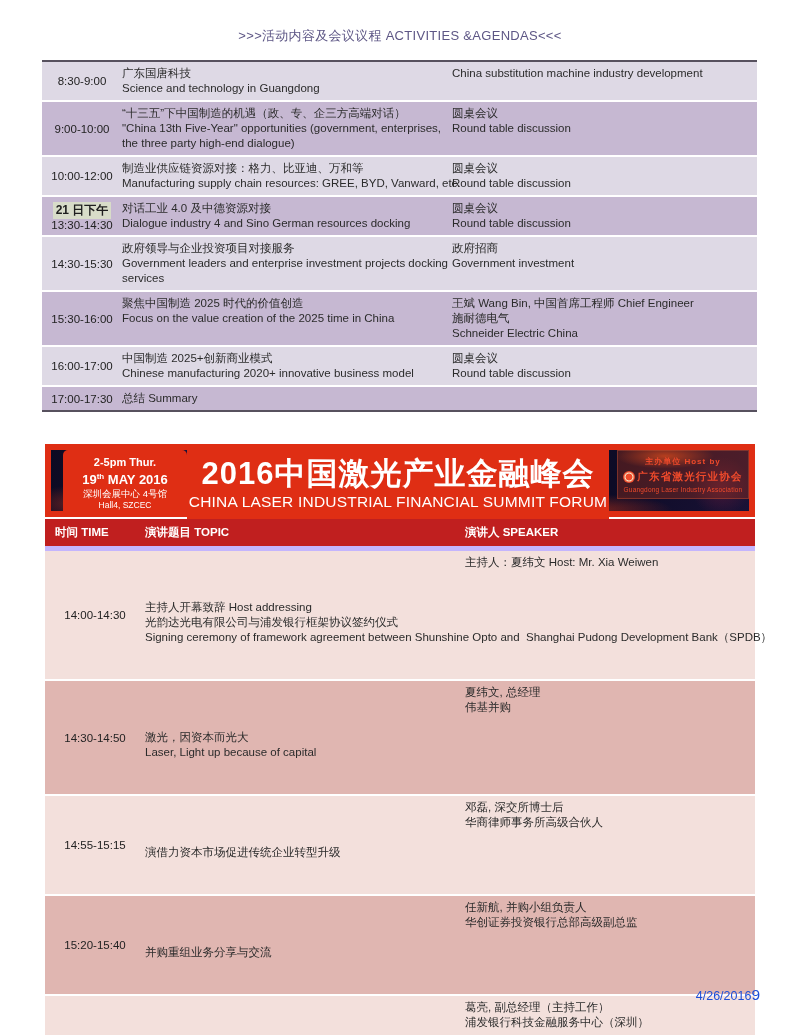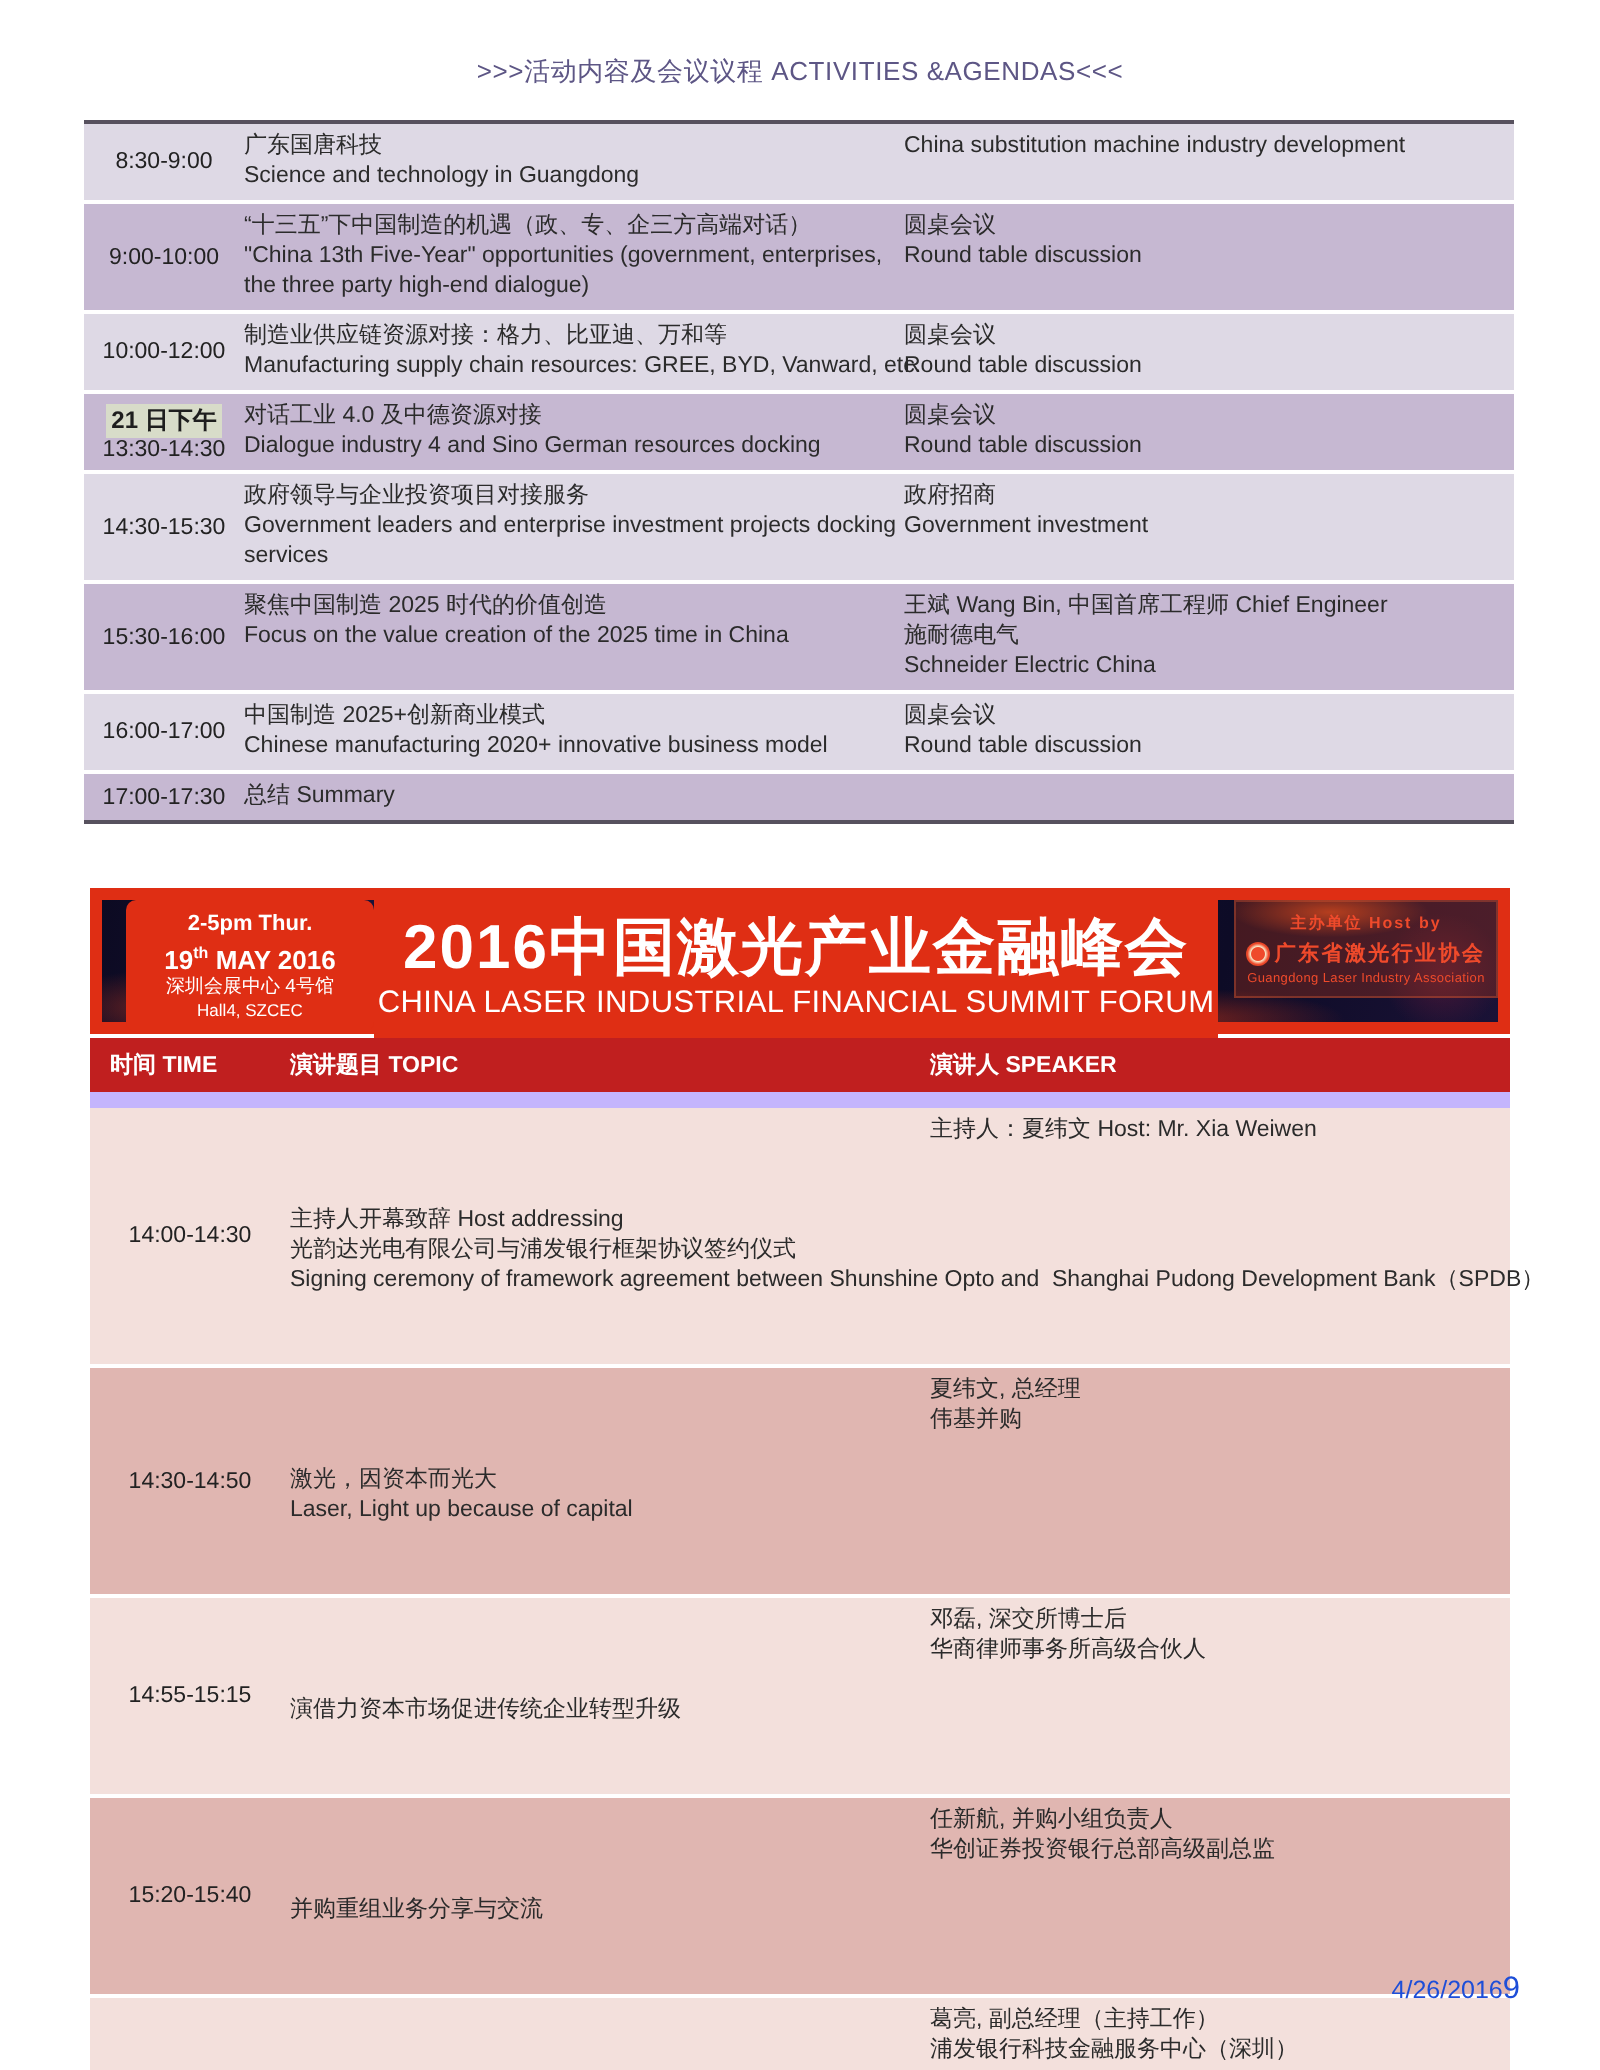--- a/index.html
+++ b/index.html
@@ -47,21 +47,21 @@
   .br-org{font-size:10.5px;font-weight:bold;letter-spacing:1.2px;white-space:nowrap;
     display:flex;align-items:center;justify-content:center;gap:2px;margin-top:3px;}
   .assoc-logo{width:12px;height:12px;border-radius:50%;flex:0 0 auto;display:inline-block;
     background:radial-gradient(circle,#ef4a2b 38%,#f7e6c6 44%,#ef4a2b 62%,#a52f18 100%);}
   .br-en{font-size:6.5px;margin-top:2px;letter-spacing:.2px;white-space:nowrap;}
 
   
   .t2{margin:2px 0 0 45px;width:710px;}
   .t2-header{display:grid;grid-template-columns:100px 320px 290px;align-items:center;height:27px;
     background:var(--t2-header-bg,#c01f1f);color:#fff;font-weight:bold;font-size:11.5px;
-    border-bottom:8px solid #c4b5fd;}
+    border-bottom:5px solid #c4b5fd;}
   .t2-header .h-time{padding-left:10px;}
   .t2-row{display:grid;grid-template-columns:100px 320px 290px;border-bottom:2px solid #fff;}
   .t2-row:last-child{border-bottom:none;}
   .t2-row:nth-child(odd){background:var(--t2-row-light,#f3e0dc);}
   .t2-row:nth-child(even){background:var(--t2-row-dark,#e0b6b1);}
   .t2 .cell{line-height:15px;padding:4px 2px 4px 0;}
 
   
   .footer{position:absolute;top:986px;right:40px;color:#1d4ed8;font-size:12.5px;}
   .pagenum{font-size:15.5px;}

